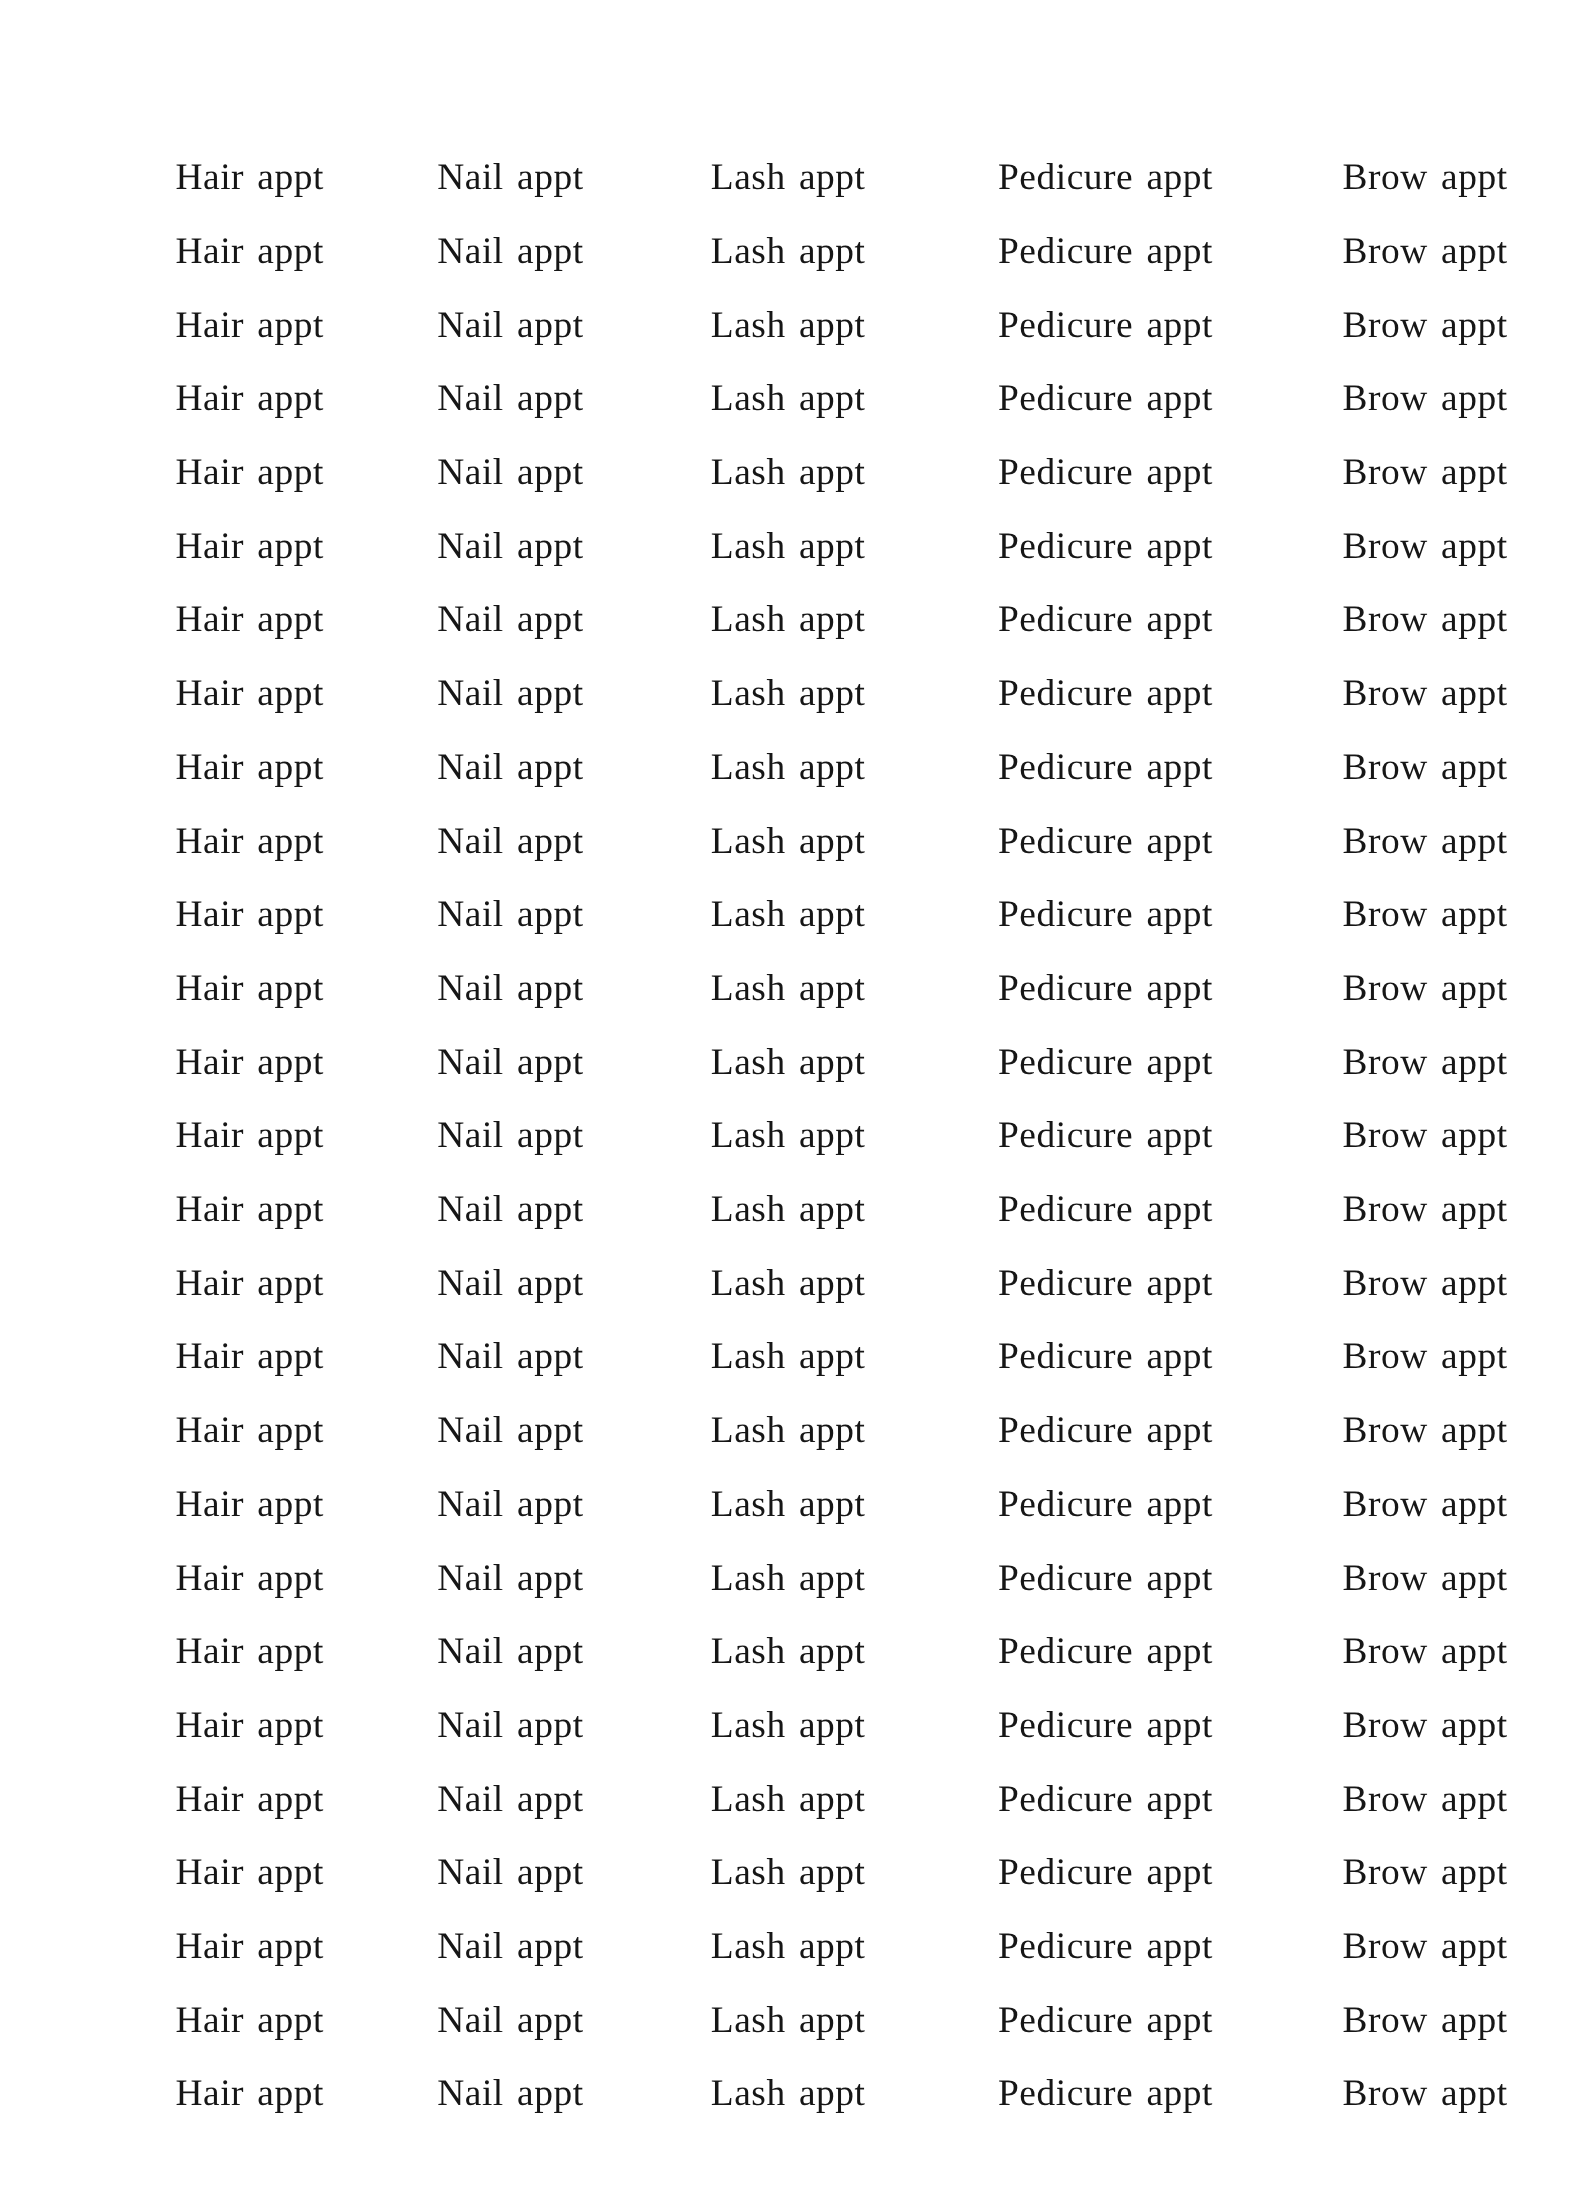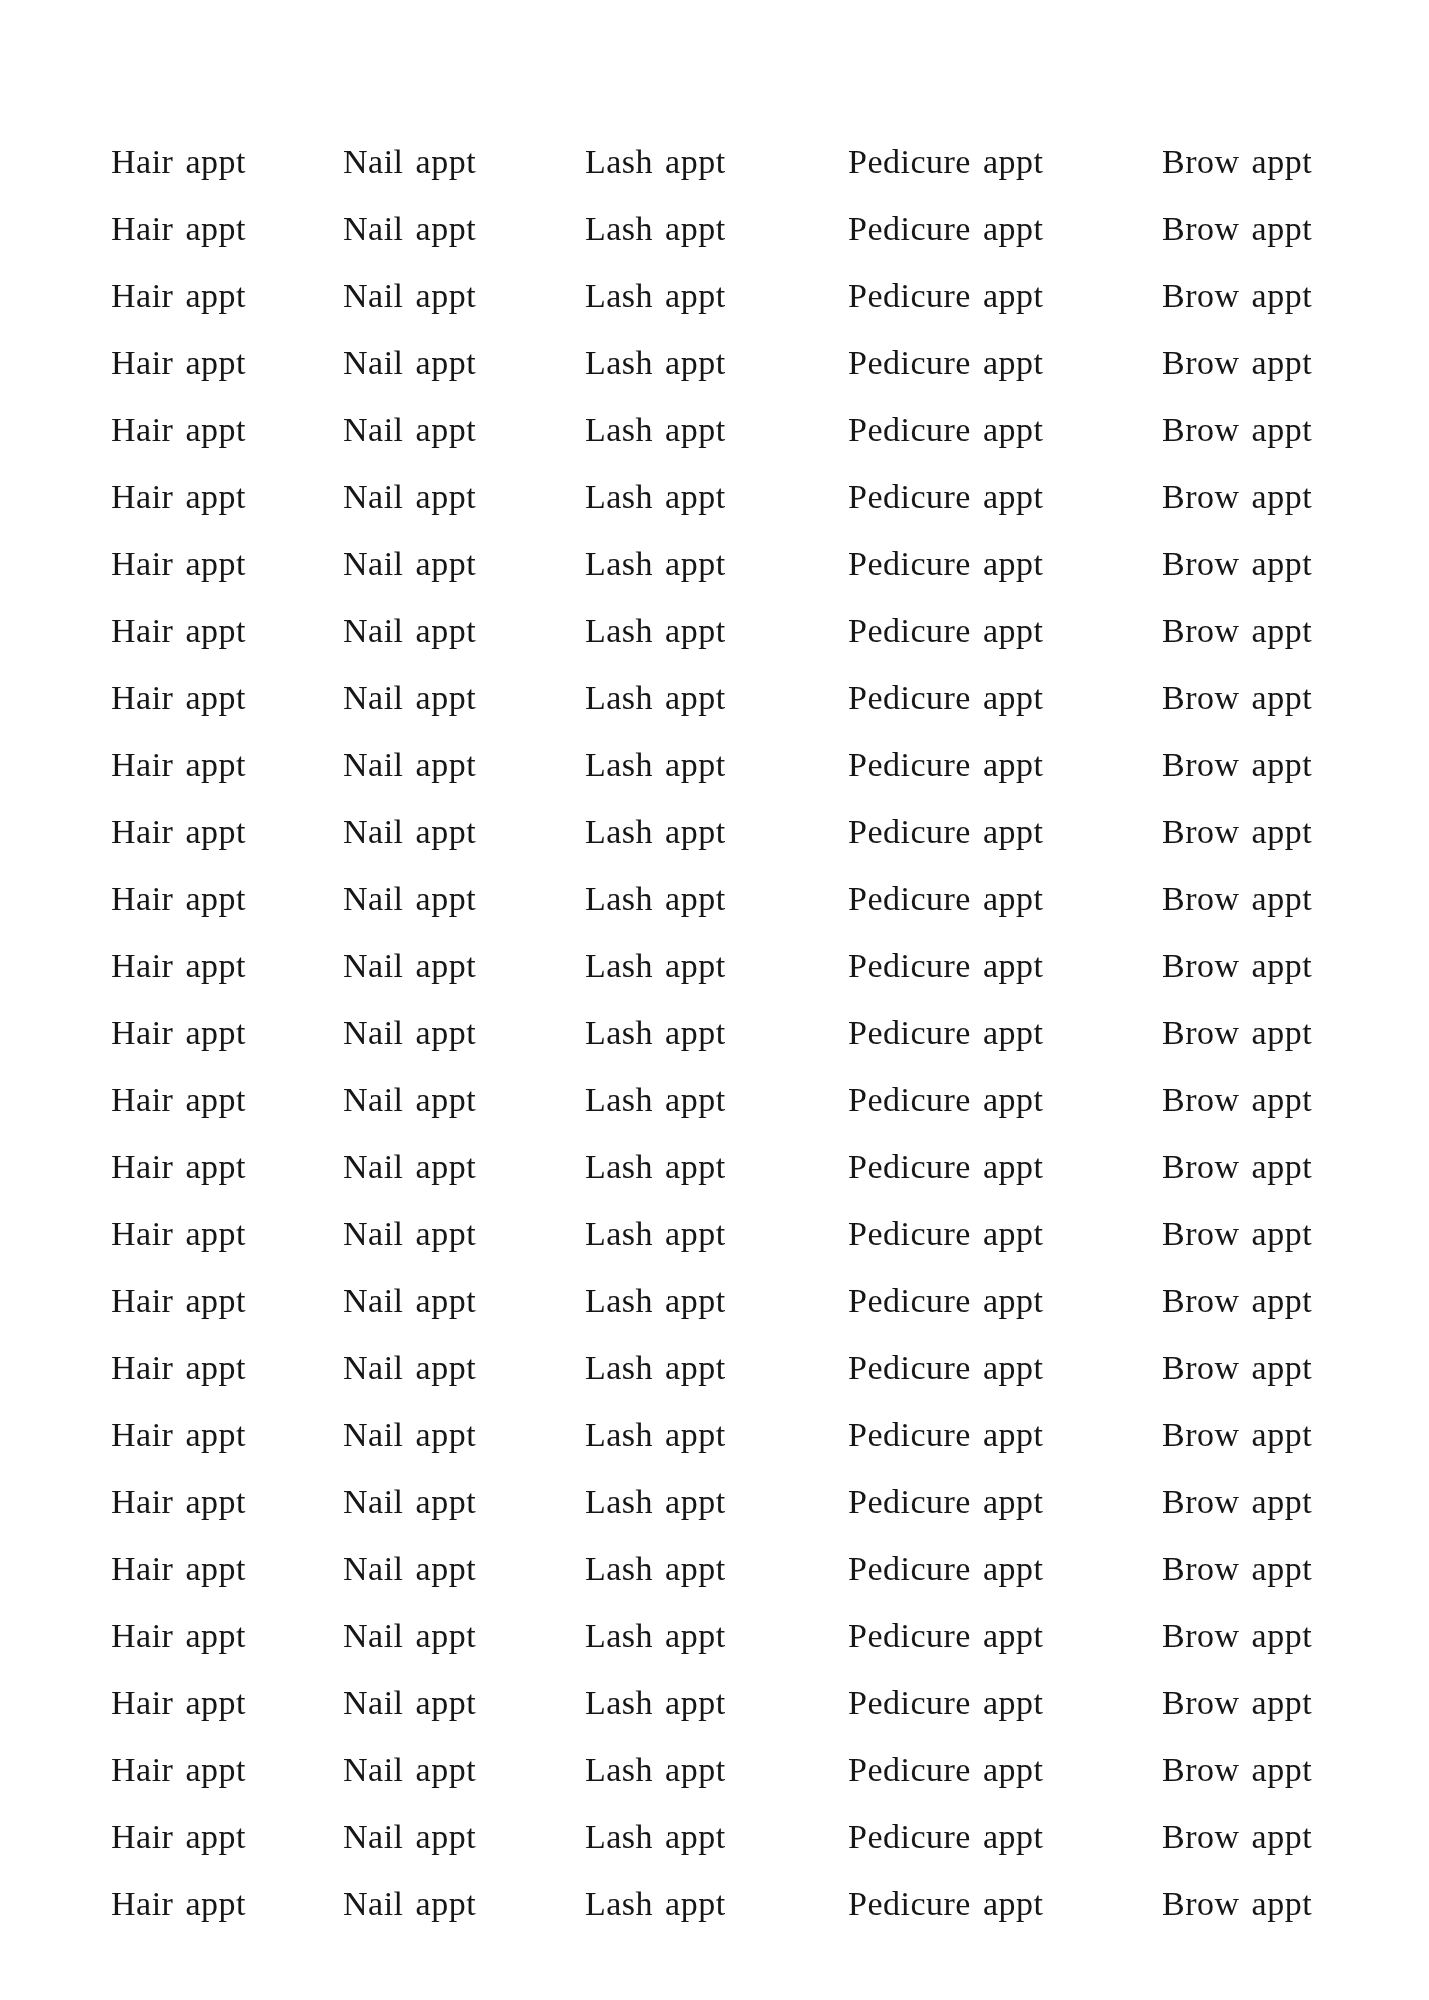--- a/index.html
+++ b/index.html
@@ -12,20 +12,21 @@
     height: 2000px;
     background: var(--bg);
     overflow: hidden;
   }
   .sheet {
     position: relative;
     width: 1429px;
     height: 2000px;
     padding-top: 128px;
     background: var(--bg);
+    text-align: center;
   }
   .label-row {
     display: grid;
     grid-template-columns: 232px 242px 263px 314px 1fr;
     padding-left: 111px;
     height: 67px;
     align-items: center;
   }
   .cell {
     font-family: "Liberation Serif", "DejaVu Serif", serif;

